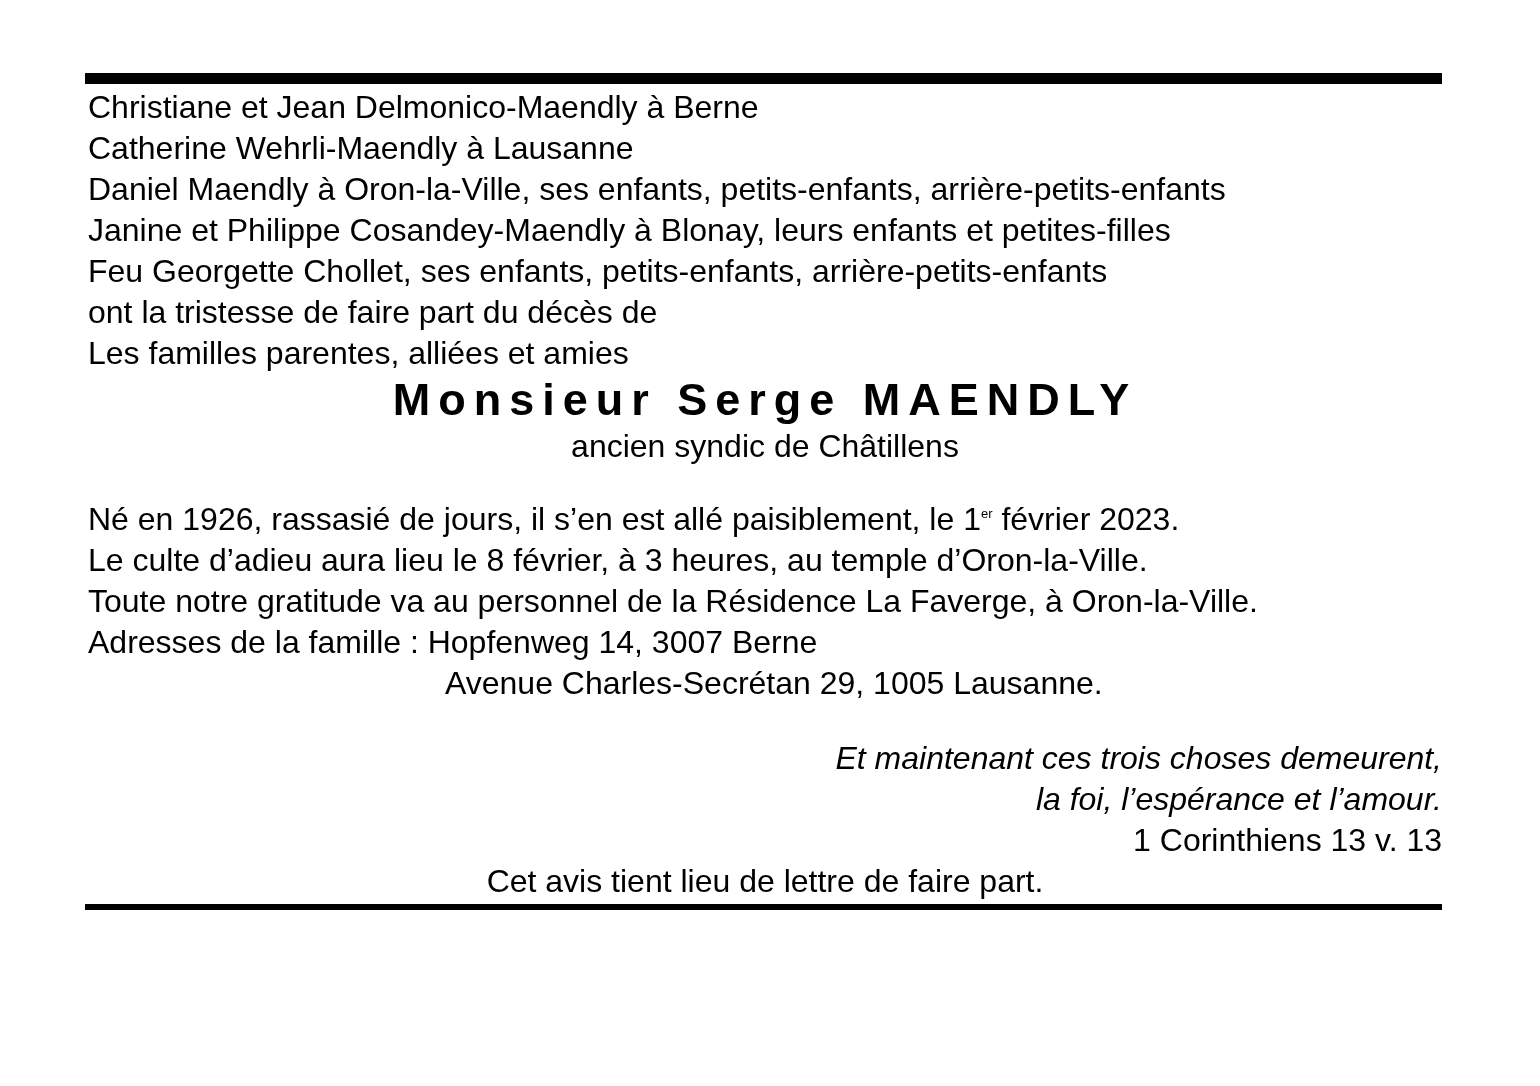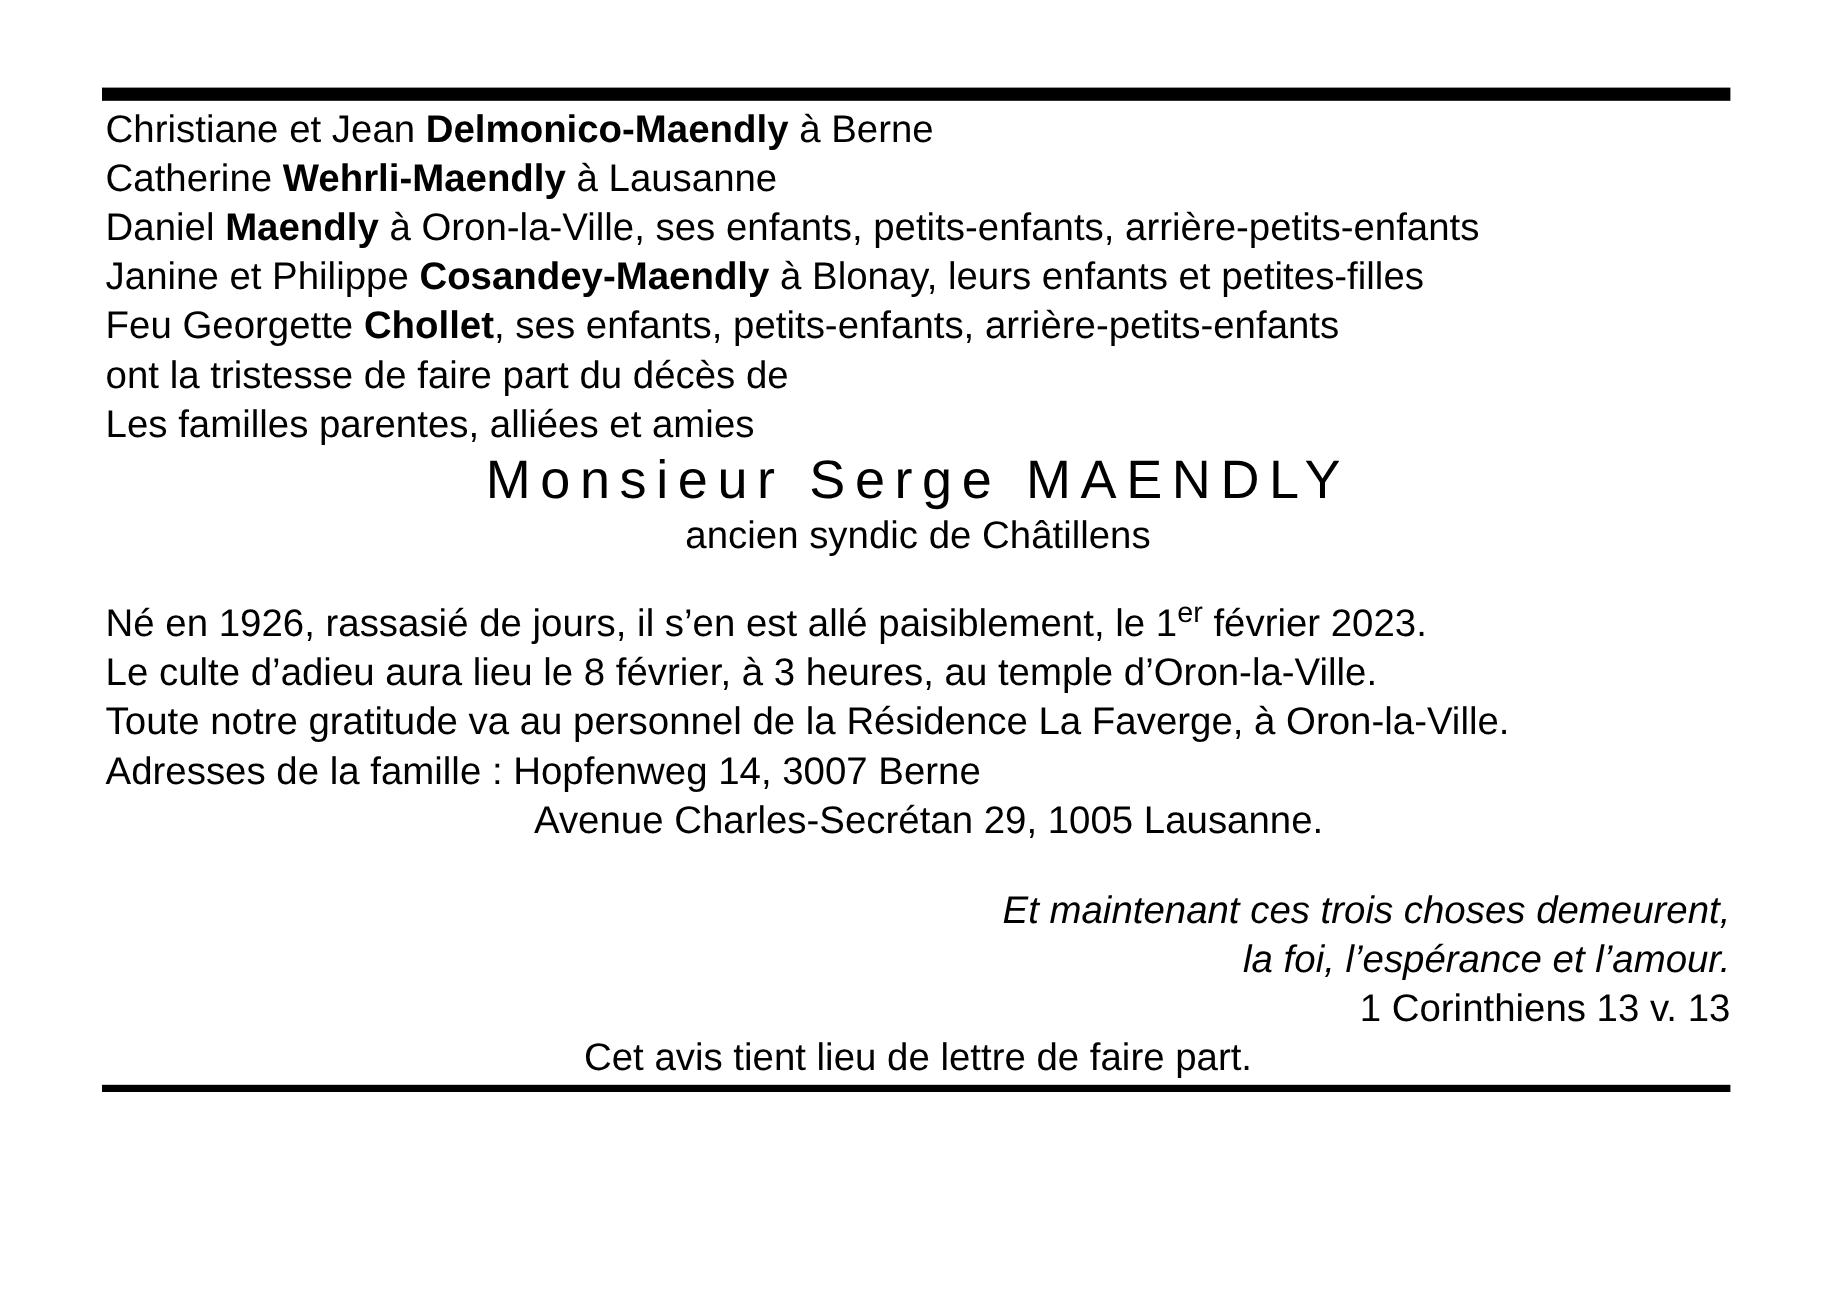--- a/index.html
+++ b/index.html
@@ -30,41 +30,41 @@
     margin-left: 88px;
     width: 1354px;
     padding-top: 3px;
   }
   .content p {
     margin: 0;
     font-size: 32px;
     line-height: 41px;
   }
   .family-block b {
-    font-weight: bold;
+    font-weight: normal;
   }
   .deceased-name {
     margin: 35px 0 0 0;
     font-size: 45px;
     line-height: 52px;
-    font-weight: normal;
+    font-weight: bold;
     letter-spacing: 8px;
     text-align: center;
   }
   .deceased-subtitle {
     margin-top: 8px;
     font-size: 32px;
     line-height: 41px;
     text-align: center;
   }
   .notice-block {
     margin-top: 32px;
   }
   .notice-block sup {
-    font-size: 24px;
+    font-size: 13px;
     line-height: 0;
     vertical-align: super;
   }
   .address-block {
   }
   .address-indent {
     padding-left: 357px;
   }
   .quote-block {
     margin-top: 34px;

